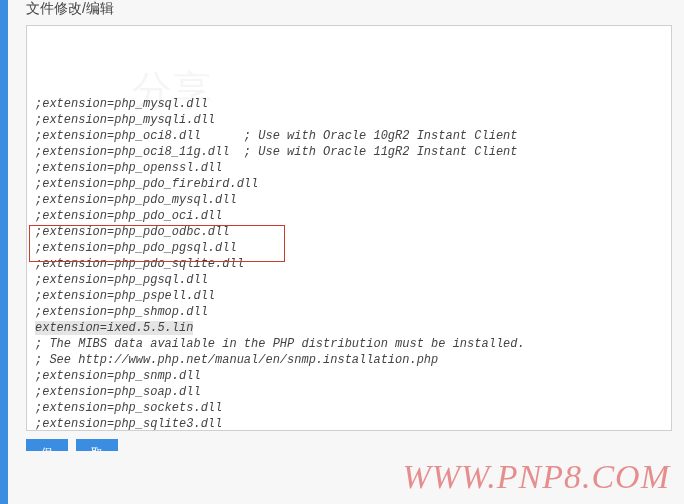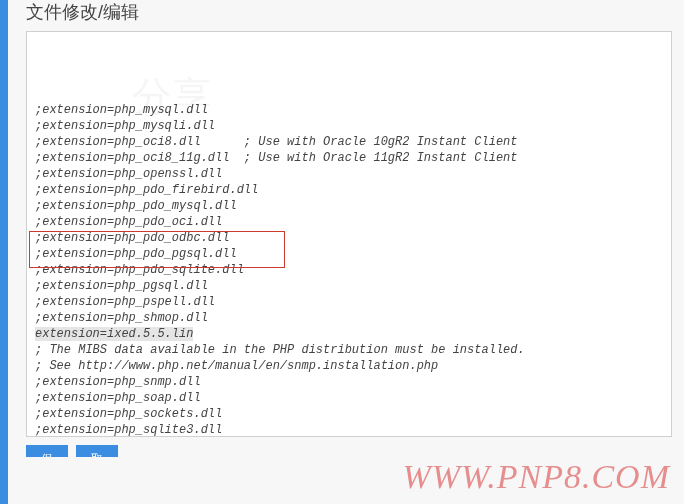--- a/index.html
+++ b/index.html
@@ -20,21 +20,21 @@
     width: 8px;
     height: 504px;
     background: #3a8de0;
   }
   .container {
     margin-left: 8px;
     padding: 0 12px 0 18px;
   }
   .title-row {
     padding: 0 0 6px 0;
-    font-size: 18px;
+    font-size: 14px;
     color: #444;
     border-bottom: 1px solid transparent;
   }
   .path-row {
     border-top: 1px solid transparent;
     border-bottom: 1px solid #d8d8d8;
     padding: 8px 0 10px 0;
     font-size: 13px;
     color: #555;
   }

